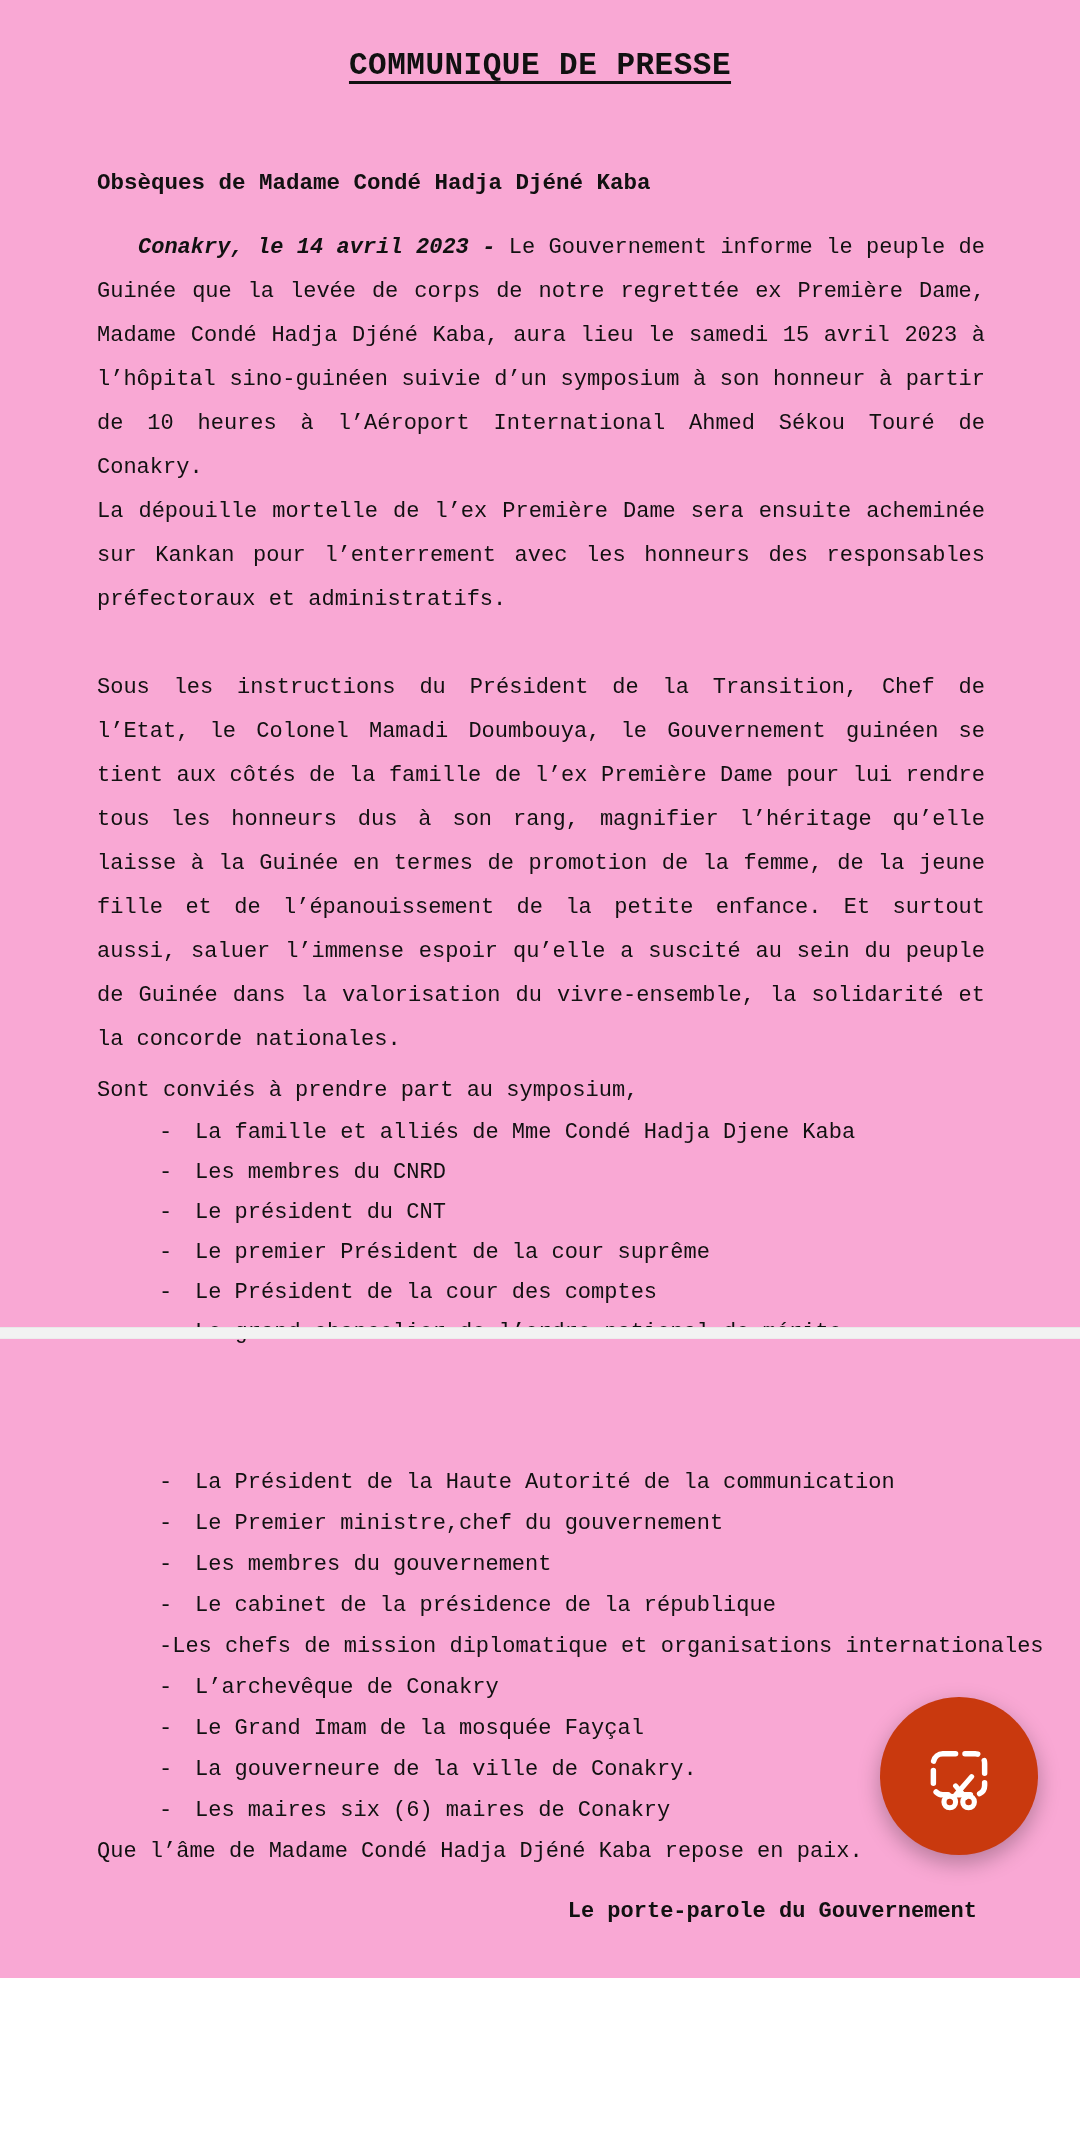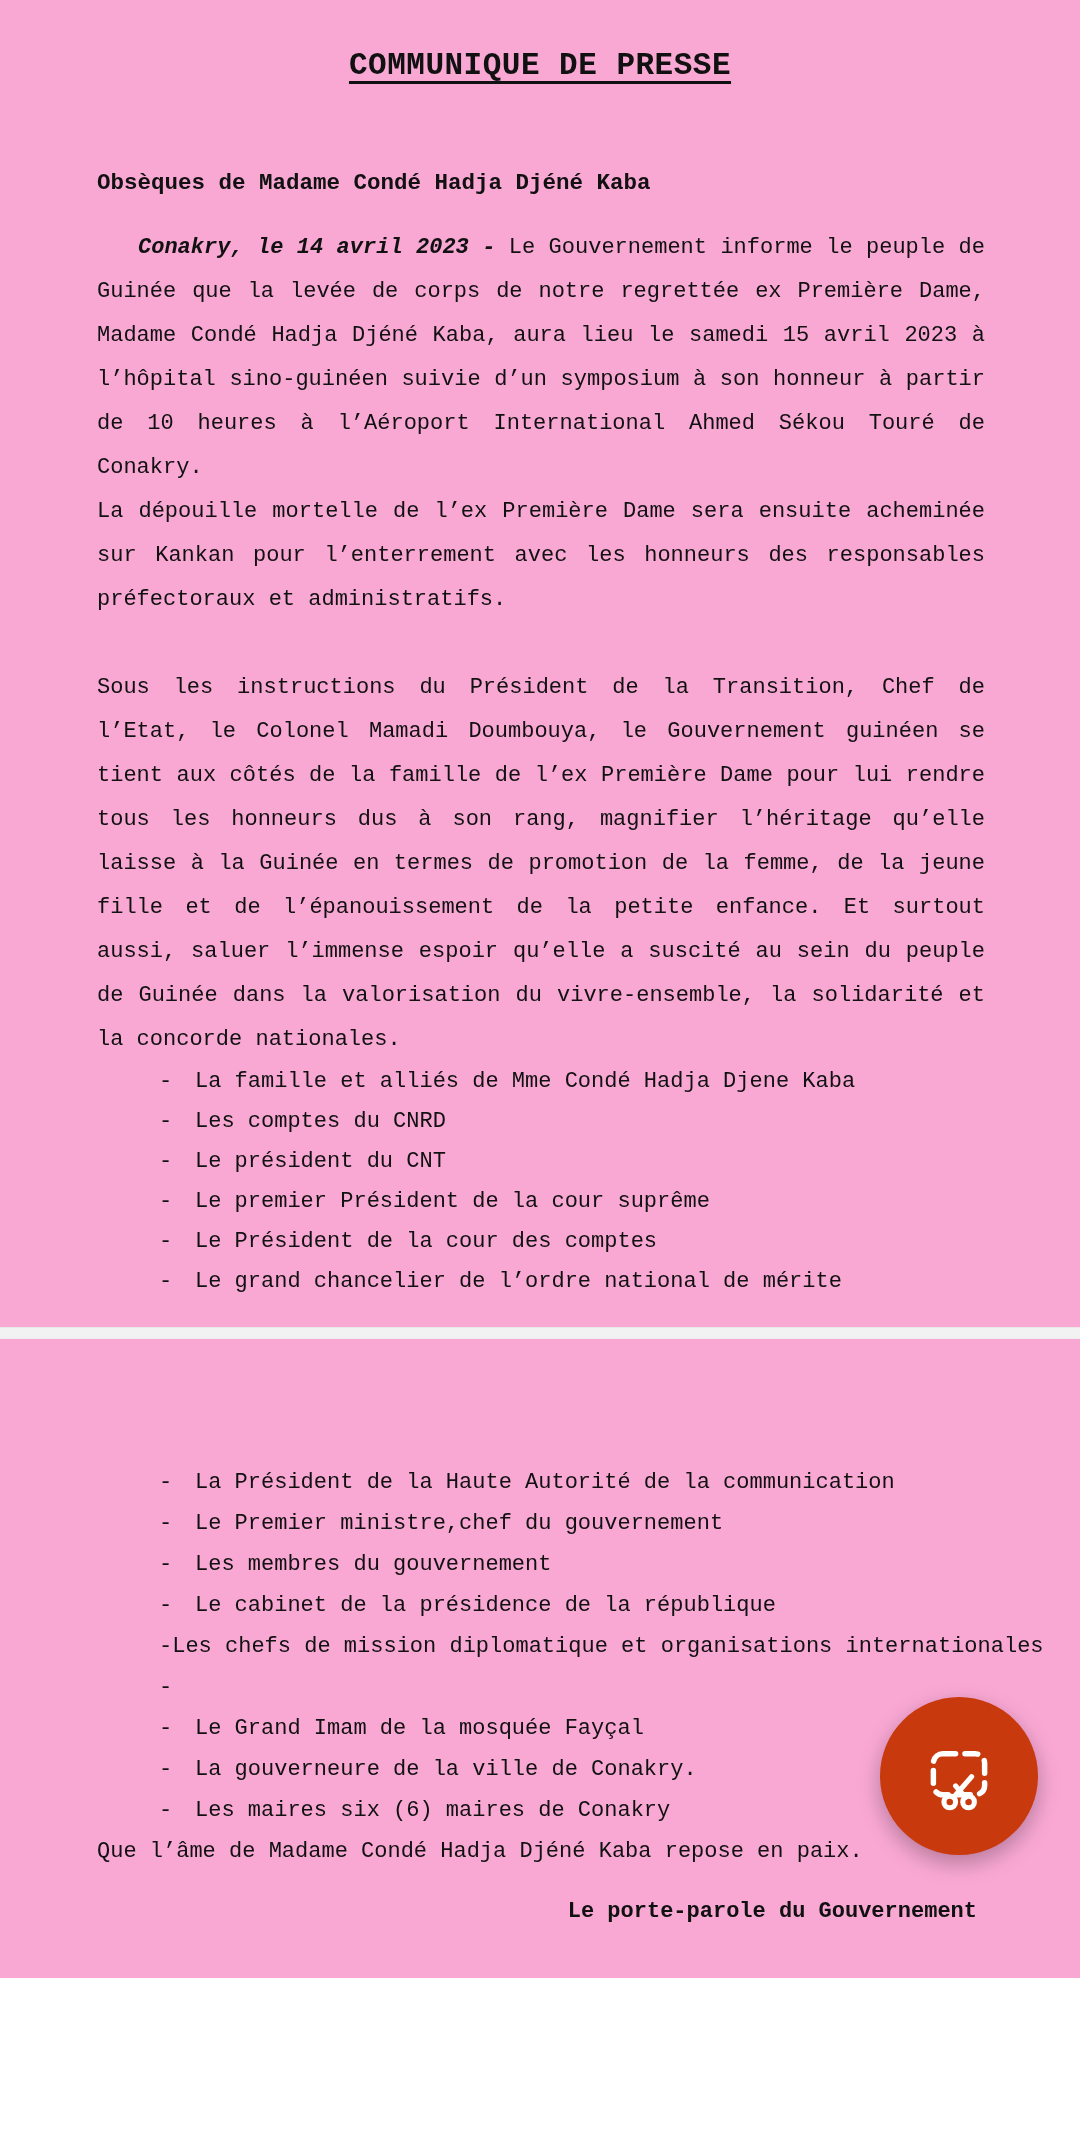--- a/index.html
+++ b/index.html
@@ -117,28 +117,29 @@
 <div class="canvas">
 
   <div class="doc-title">COMMUNIQUE DE PRESSE</div>
 
   <div class="doc-subtitle">Obsèques de Madame Condé Hadja Djéné Kaba</div>
 
   <div class="col col-page1">
     <p><span class="dateline">Conakry, le 14 avril 2023 - </span><span>Le Gouvernement informe le peuple de Guinée que la levée de corps de notre regrettée ex Première Dame, Madame Condé Hadja Djéné Kaba, aura lieu le samedi 15 avril 2023 à l’hôpital sino-guinéen suivie d’un symposium à son honneur à partir de 10 heures à l’Aéroport International Ahmed Sékou Touré de Conakry.</span></p>
     <p>La dépouille mortelle de l’ex Première Dame sera ensuite acheminée sur Kankan pour l’enterrement avec les honneurs des responsables préfectoraux et administratifs.</p>
     <p class="spacer-para">Sous les instructions du Président de la Transition, Chef de l’Etat, le Colonel Mamadi Doumbouya, le Gouvernement guinéen se tient aux côtés de la famille de l’ex Première Dame pour lui rendre tous les honneurs dus à son rang, magnifier l’héritage qu’elle laisse à la Guinée en termes de promotion de la femme, de la jeune fille et de l’épanouissement de la petite enfance. Et surtout aussi, saluer l’immense espoir qu’elle a suscité au sein du peuple de Guinée dans la valorisation du vivre-ensemble, la solidarité et la concorde nationales.</p>
+    <p class="invite-line">Sont conviés à prendre part au symposium,</p>
     <div class="guest-list">
       <div class="guest-row">
           <span class="guest-dash">-</span>
           <span>La famille et alliés de Mme Condé Hadja Djene Kaba</span>
         </div>
       <div class="guest-row">
           <span class="guest-dash">-</span>
-          <span>Les comptes du CNRD</span>
+          <span>Les membres du CNRD</span>
         </div>
       <div class="guest-row">
           <span class="guest-dash">-</span>
           <span>Le président du CNT</span>
         </div>
       <div class="guest-row">
           <span class="guest-dash">-</span>
           <span>Le premier Président de la cour suprême</span>
         </div>
       <div class="guest-row">
@@ -171,20 +172,21 @@
       <div class="guest-row">
           <span class="guest-dash">-</span>
           <span>Le cabinet de la présidence de la république</span>
         </div>
       <div class="guest-row">
           <span class="guest-dash">-</span>
           <span>Les chefs de mission diplomatique et organisations internationales</span>
         </div>
       <div class="guest-row">
           <span class="guest-dash">-</span>
+          <span>L’archevêque de Conakry</span>
         </div>
       <div class="guest-row">
           <span class="guest-dash">-</span>
           <span>Le Grand Imam de la mosquée Fayçal</span>
         </div>
       <div class="guest-row">
           <span class="guest-dash">-</span>
           <span>La gouverneure de la ville de Conakry.</span>
         </div>
       <div class="guest-row">

